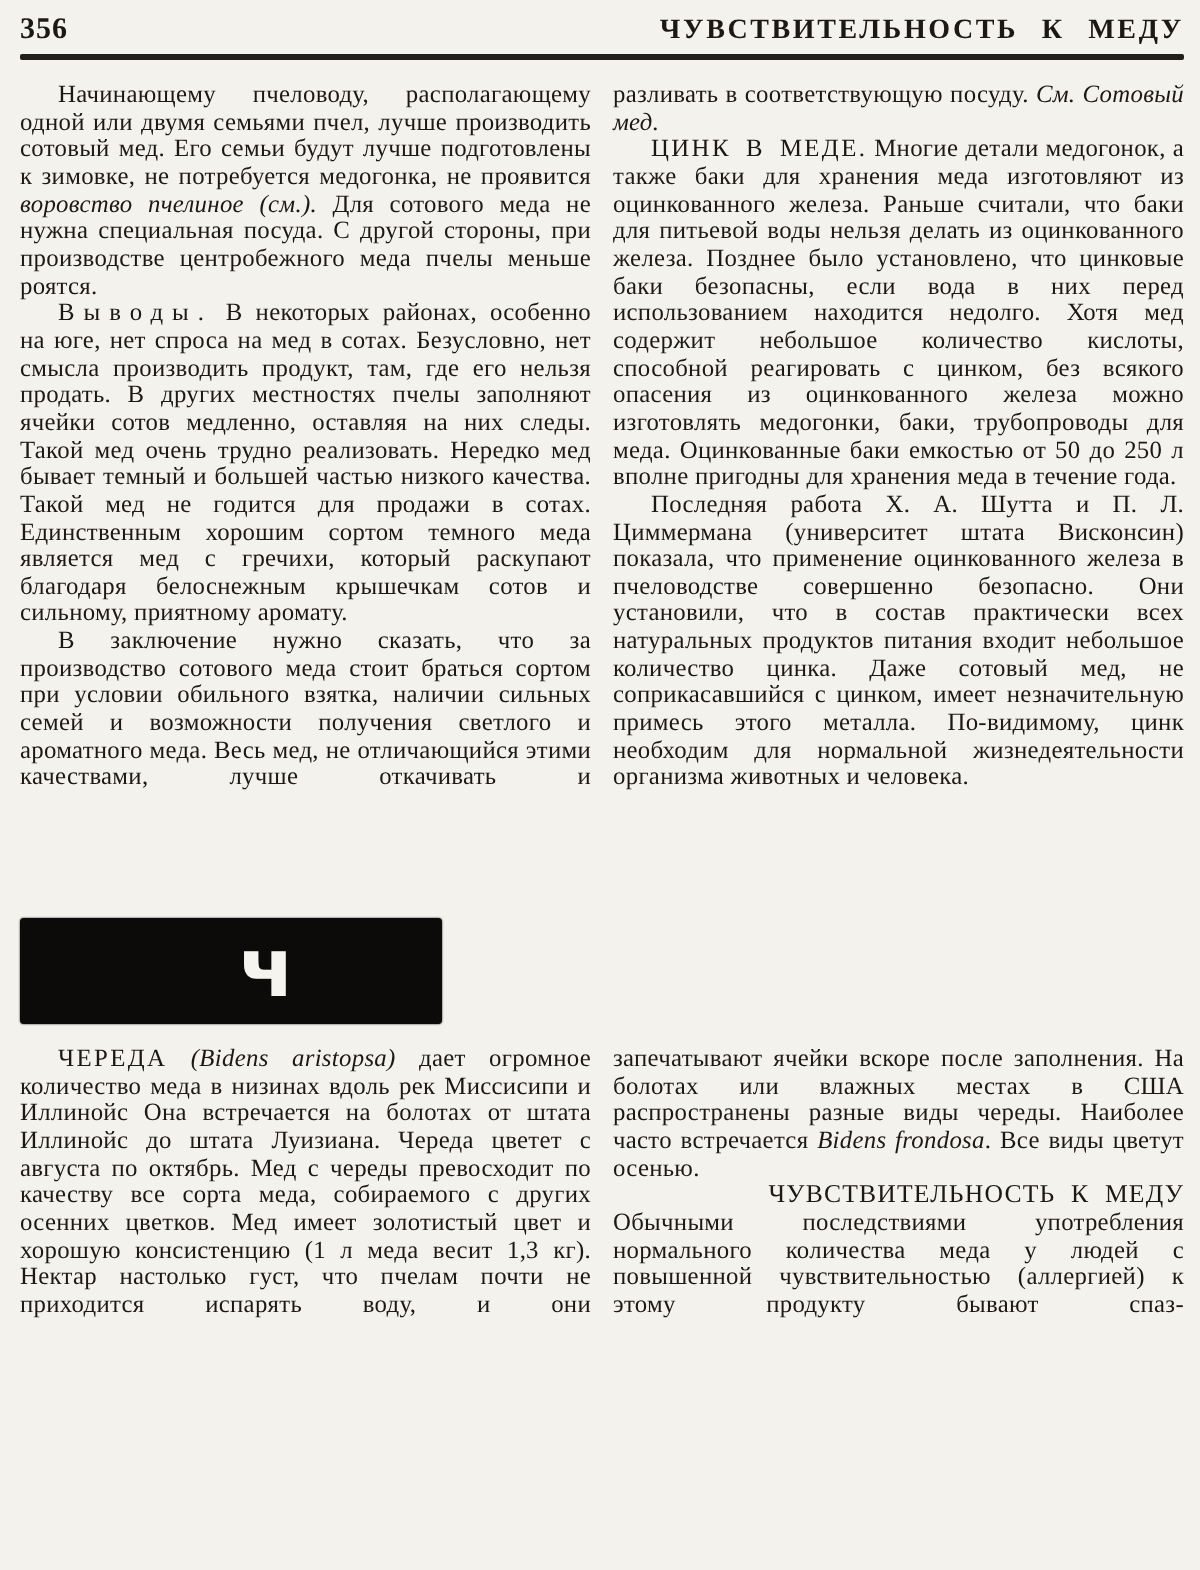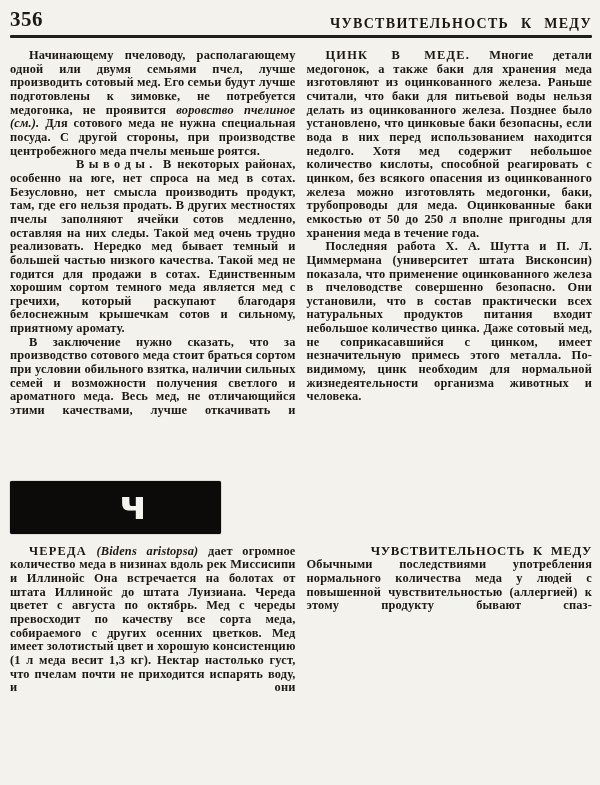--- a/index.html
+++ b/index.html
@@ -6,32 +6,32 @@
   body{
     width:600px;height:785px;
     background:#f4f2ed;
     color:#1c1813;
     font-family:"Liberation Serif","DejaVu Serif",serif;
     overflow:hidden;
   }
   .page{padding:7px 8px 0 10px;}
   
   .pagehead{display:flex;justify-content:space-between;align-items:flex-end;font-weight:bold;}
-  .pagenum{font-size:21px;letter-spacing:0.5px;}
+  .pagenum{font-size:15px;letter-spacing:0.5px;}
   .runtitle{font-size:14px;letter-spacing:1.3px;word-spacing:7px;}
   .rule{height:3px;background:#221e19;margin-top:3px;border-radius:1px;}
   
   .cols{display:flex;gap:11px;margin-top:11px;}
-  .col{width:288px;font-size:12.4px;line-height:13.65px;text-align:justify;font-weight:bold;letter-spacing:0.15px;}
+  .col{width:288px;font-size:12.4px;line-height:13.65px;text-align:justify;font-weight:normal;letter-spacing:0.15px;}
   .col p{margin:0;text-indent:19px;}
   .col p.noind{text-indent:0;}
   .cont{text-align-last:justify;}
   .it{font-style:italic;}
   .lead{letter-spacing:1.2px;word-spacing:3px;}
-  .spaced{letter-spacing:4.5px;margin-left:47px;}
+  .spaced{letter-spacing:4.5px;}
   
   .banner{
     width:211px;height:53px;background:#0c0b09;
     margin:63px 0 0 0;
     position:relative;border-radius:2px;
     box-shadow:0 0 1px #0c0b09;
   }
   .banner .glyph{
     position:absolute;left:0;right:0;top:50%;
     transform:translateY(-54%);
@@ -58,32 +58,34 @@
   </div>
   <div class="rule"></div>
 
   <div class="cols">
     <div class="col">
       <p><span>Начинающему пчеловоду, располагающему одной или двумя семьями пчел, лучше производить сотовый мед. Его семьи будут лучше подготовлены к зимовке, не потребуется медогонка, не проявится </span><span class="it">воровство пчелиное (см.).</span><span> Для сотового меда не нужна специальная посуда. С другой стороны, при производстве центробежного меда пчелы меньше роятся.</span></p>
       <p><span class="spaced">Выводы.</span><span> В некоторых районах, особенно на юге, нет спроса на мед в сотах. Безусловно, нет смысла производить продукт, там, где его нельзя продать. В других местностях пчелы заполняют ячейки сотов медленно, оставляя на них следы. Такой мед очень трудно реализовать. Нередко мед бывает темный и большей частью низкого качества. Такой мед не годится для продажи в сотах. Единственным хорошим сортом темного меда является мед с гречихи, который раскупают благодаря белоснежным крышечкам сотов и сильному, приятному аромату.</span></p>
       <p class="cont"><span>В заключение нужно сказать, что за производство сотового меда стоит браться сортом при условии обильного взятка, наличии сильных семей и возможности получения светлого и ароматного меда. Весь мед, не отличающийся этими качествами, лучше откачивать и</span></p>
     </div>
     <div class="col">
+      <p class="noind"><span>разливать в соответствующую посуду. </span><span class="it">См. Сотовый мед.</span></p>
       <p><span class="lead">ЦИНК В МЕДЕ.</span><span> Многие детали медогонок, а также баки для хранения меда изготовляют из оцинкованного железа. Раньше считали, что баки для питьевой воды нельзя делать из оцинкованного железа. Позднее было установлено, что цинковые баки безопасны, если вода в них перед использованием находится недолго. Хотя мед содержит небольшое количество кислоты, способной реагировать с цинком, без всякого опасения из оцинкованного железа можно изготовлять медогонки, баки, трубопроводы для меда. Оцинкованные баки емкостью от 50 до 250 л вполне пригодны для хранения меда в течение года.</span></p>
       <p><span>Последняя работа Х. А. Шутта и П. Л. Циммермана (университет штата Висконсин) показала, что применение оцинкованного железа в пчеловодстве совершенно безопасно. Они установили, что в состав практически всех натуральных продуктов питания входит небольшое количество цинка. Даже сотовый мед, не соприкасавшийся с цинком, имеет незначительную примесь этого металла. По-видимому, цинк необходим для нормальной жизнедеятельности организма животных и человека.</span></p>
     </div>
   </div>
 
   <div class="banner">
     <div class="glyph">ч</div>
   </div>
 
   <div class="cols lower">
     <div class="col">
       <p class="cont"><span class="lead">ЧЕРЕДА</span><span class="it"> (Bidens aristopsa)</span><span> дает огромное количество меда в низинах вдоль рек Миссисипи и Иллинойс Она встречается на болотах от штата Иллинойс до штата Луизиана. Череда цветет с августа по октябрь. Мед с череды превосходит по качеству все сорта меда, собираемого с других осенних цветков. Мед имеет золотистый цвет и хорошую консистенцию (1 л меда весит 1,3 кг). Нектар настолько густ, что пчелам почти не приходится испарять воду, и они</span></p>
     </div>
     <div class="col">
+      <p class="noind"><span>запечатывают ячейки вскоре после заполнения. На болотах или влажных местах в США распространены разные виды череды. Наиболее часто встречается </span><span class="it">Bidens frondosa</span><span>. Все виды цветут осенью.</span></p>
       <p class="noind entryhead-right">ЧУВСТВИТЕЛЬНОСТЬ К МЕДУ</p>
       <p class="noind cont"><span>Обычными последствиями употребления нормального количества меда у людей с повышенной чувствительностью (аллергией) к этому продукту бывают спаз-</span></p>
     </div>
   </div>
 
 </div>
 
 </body></html>

